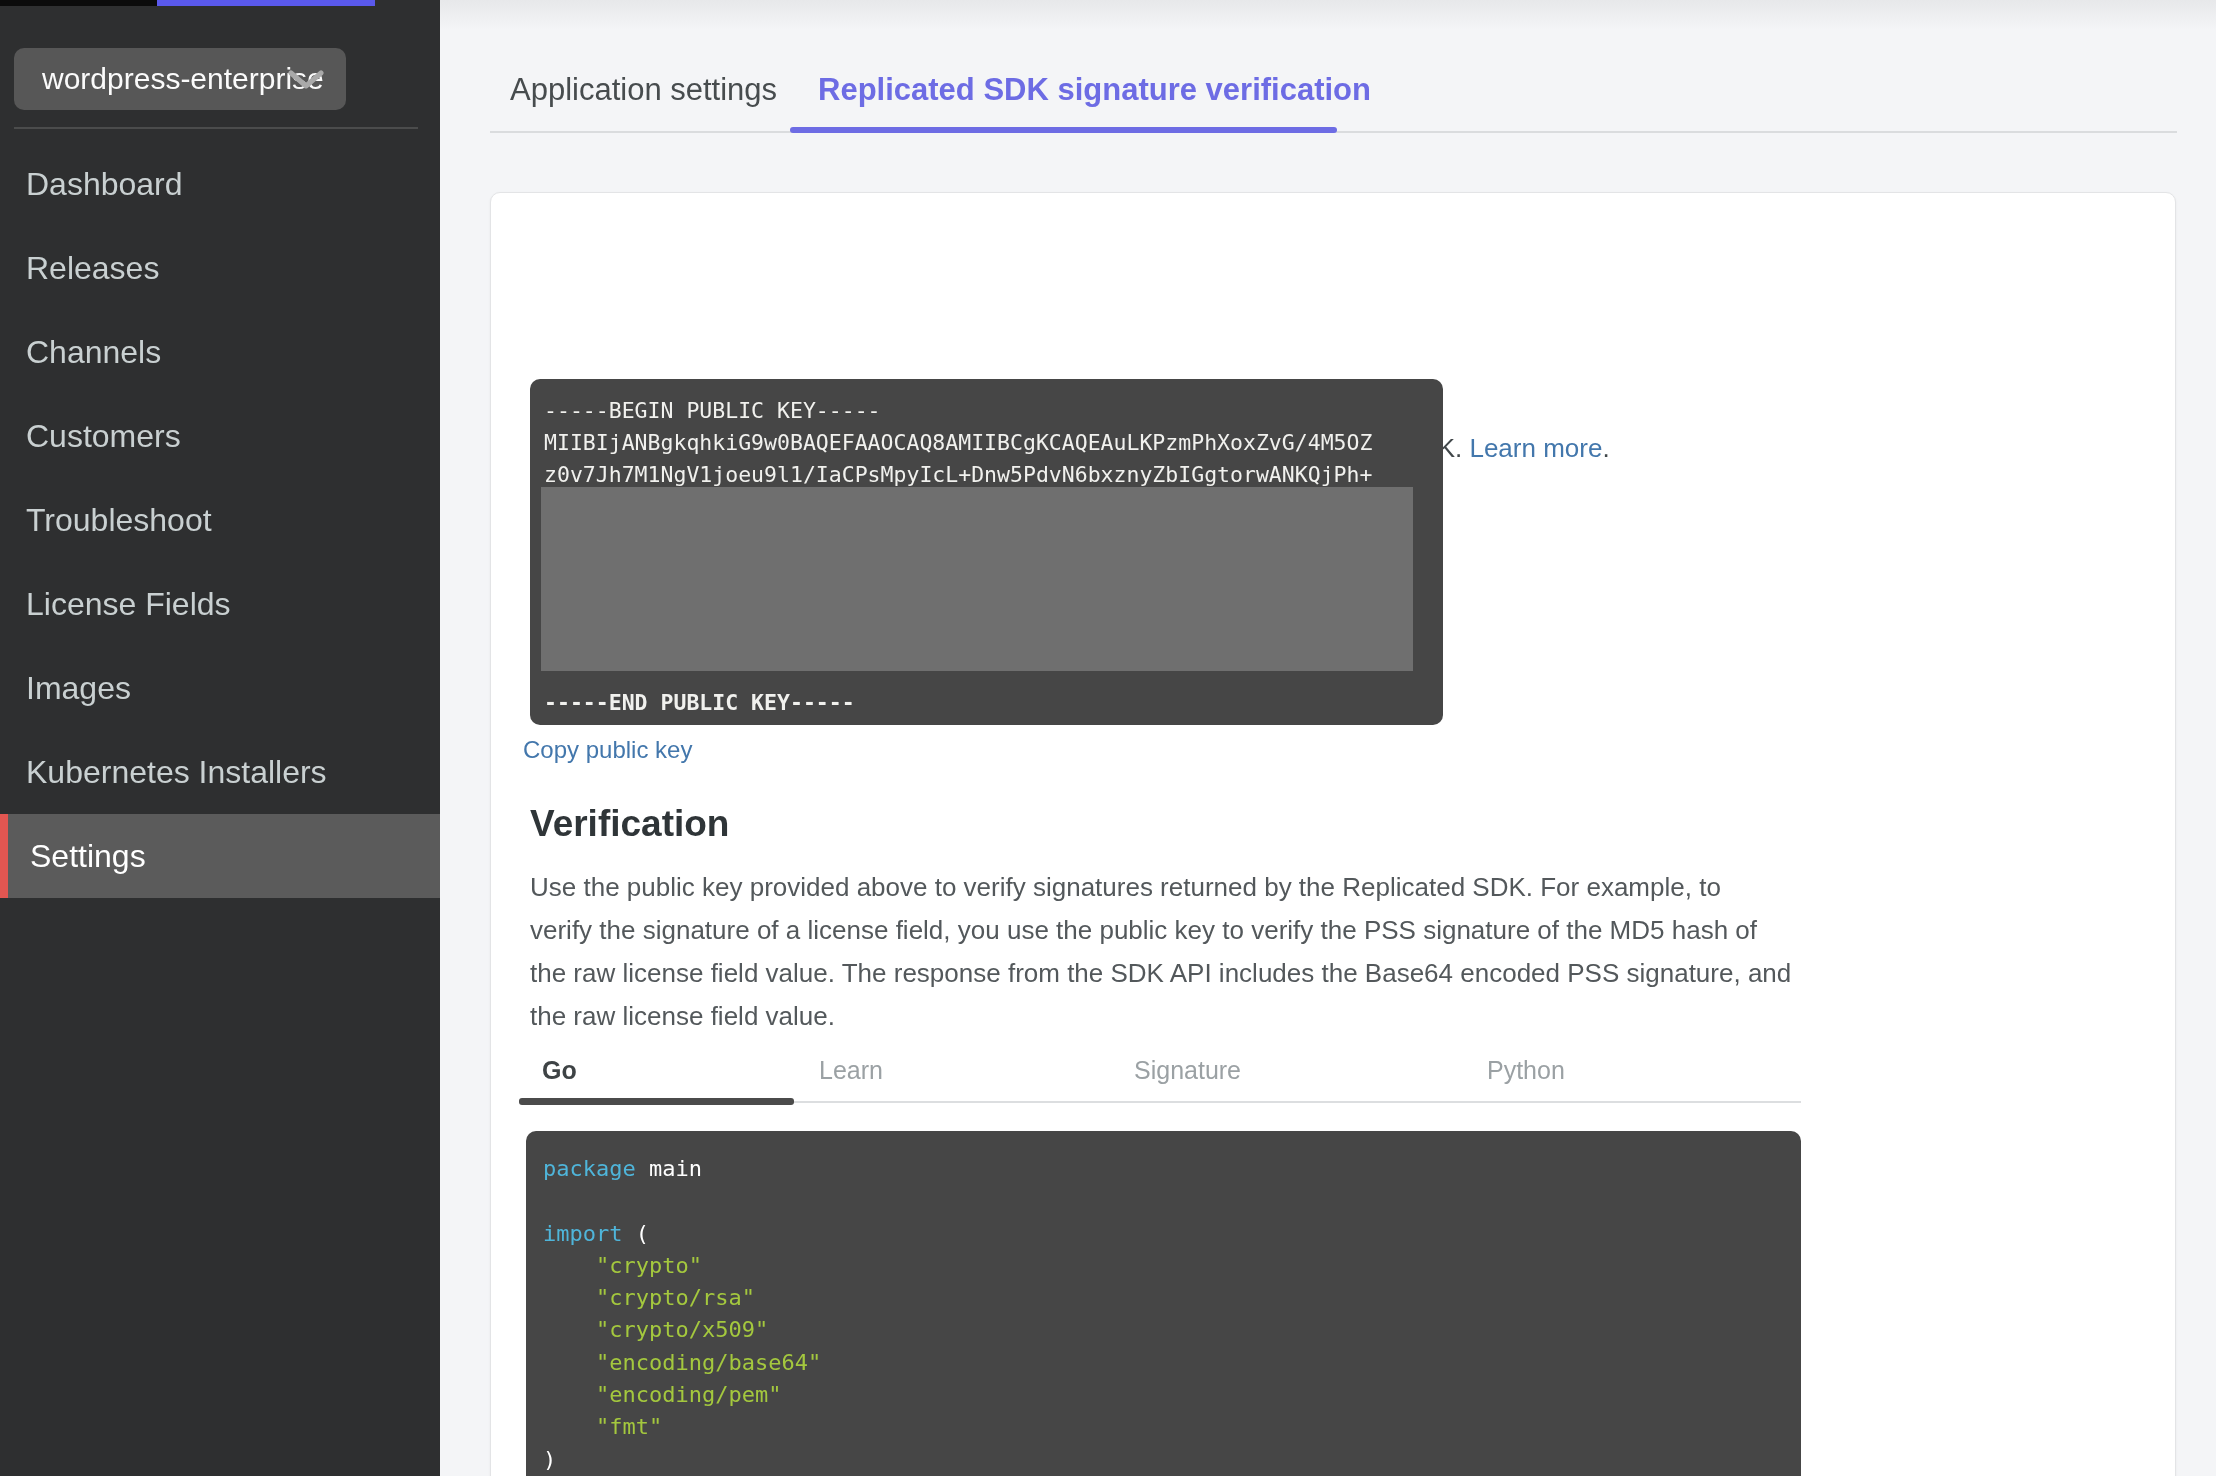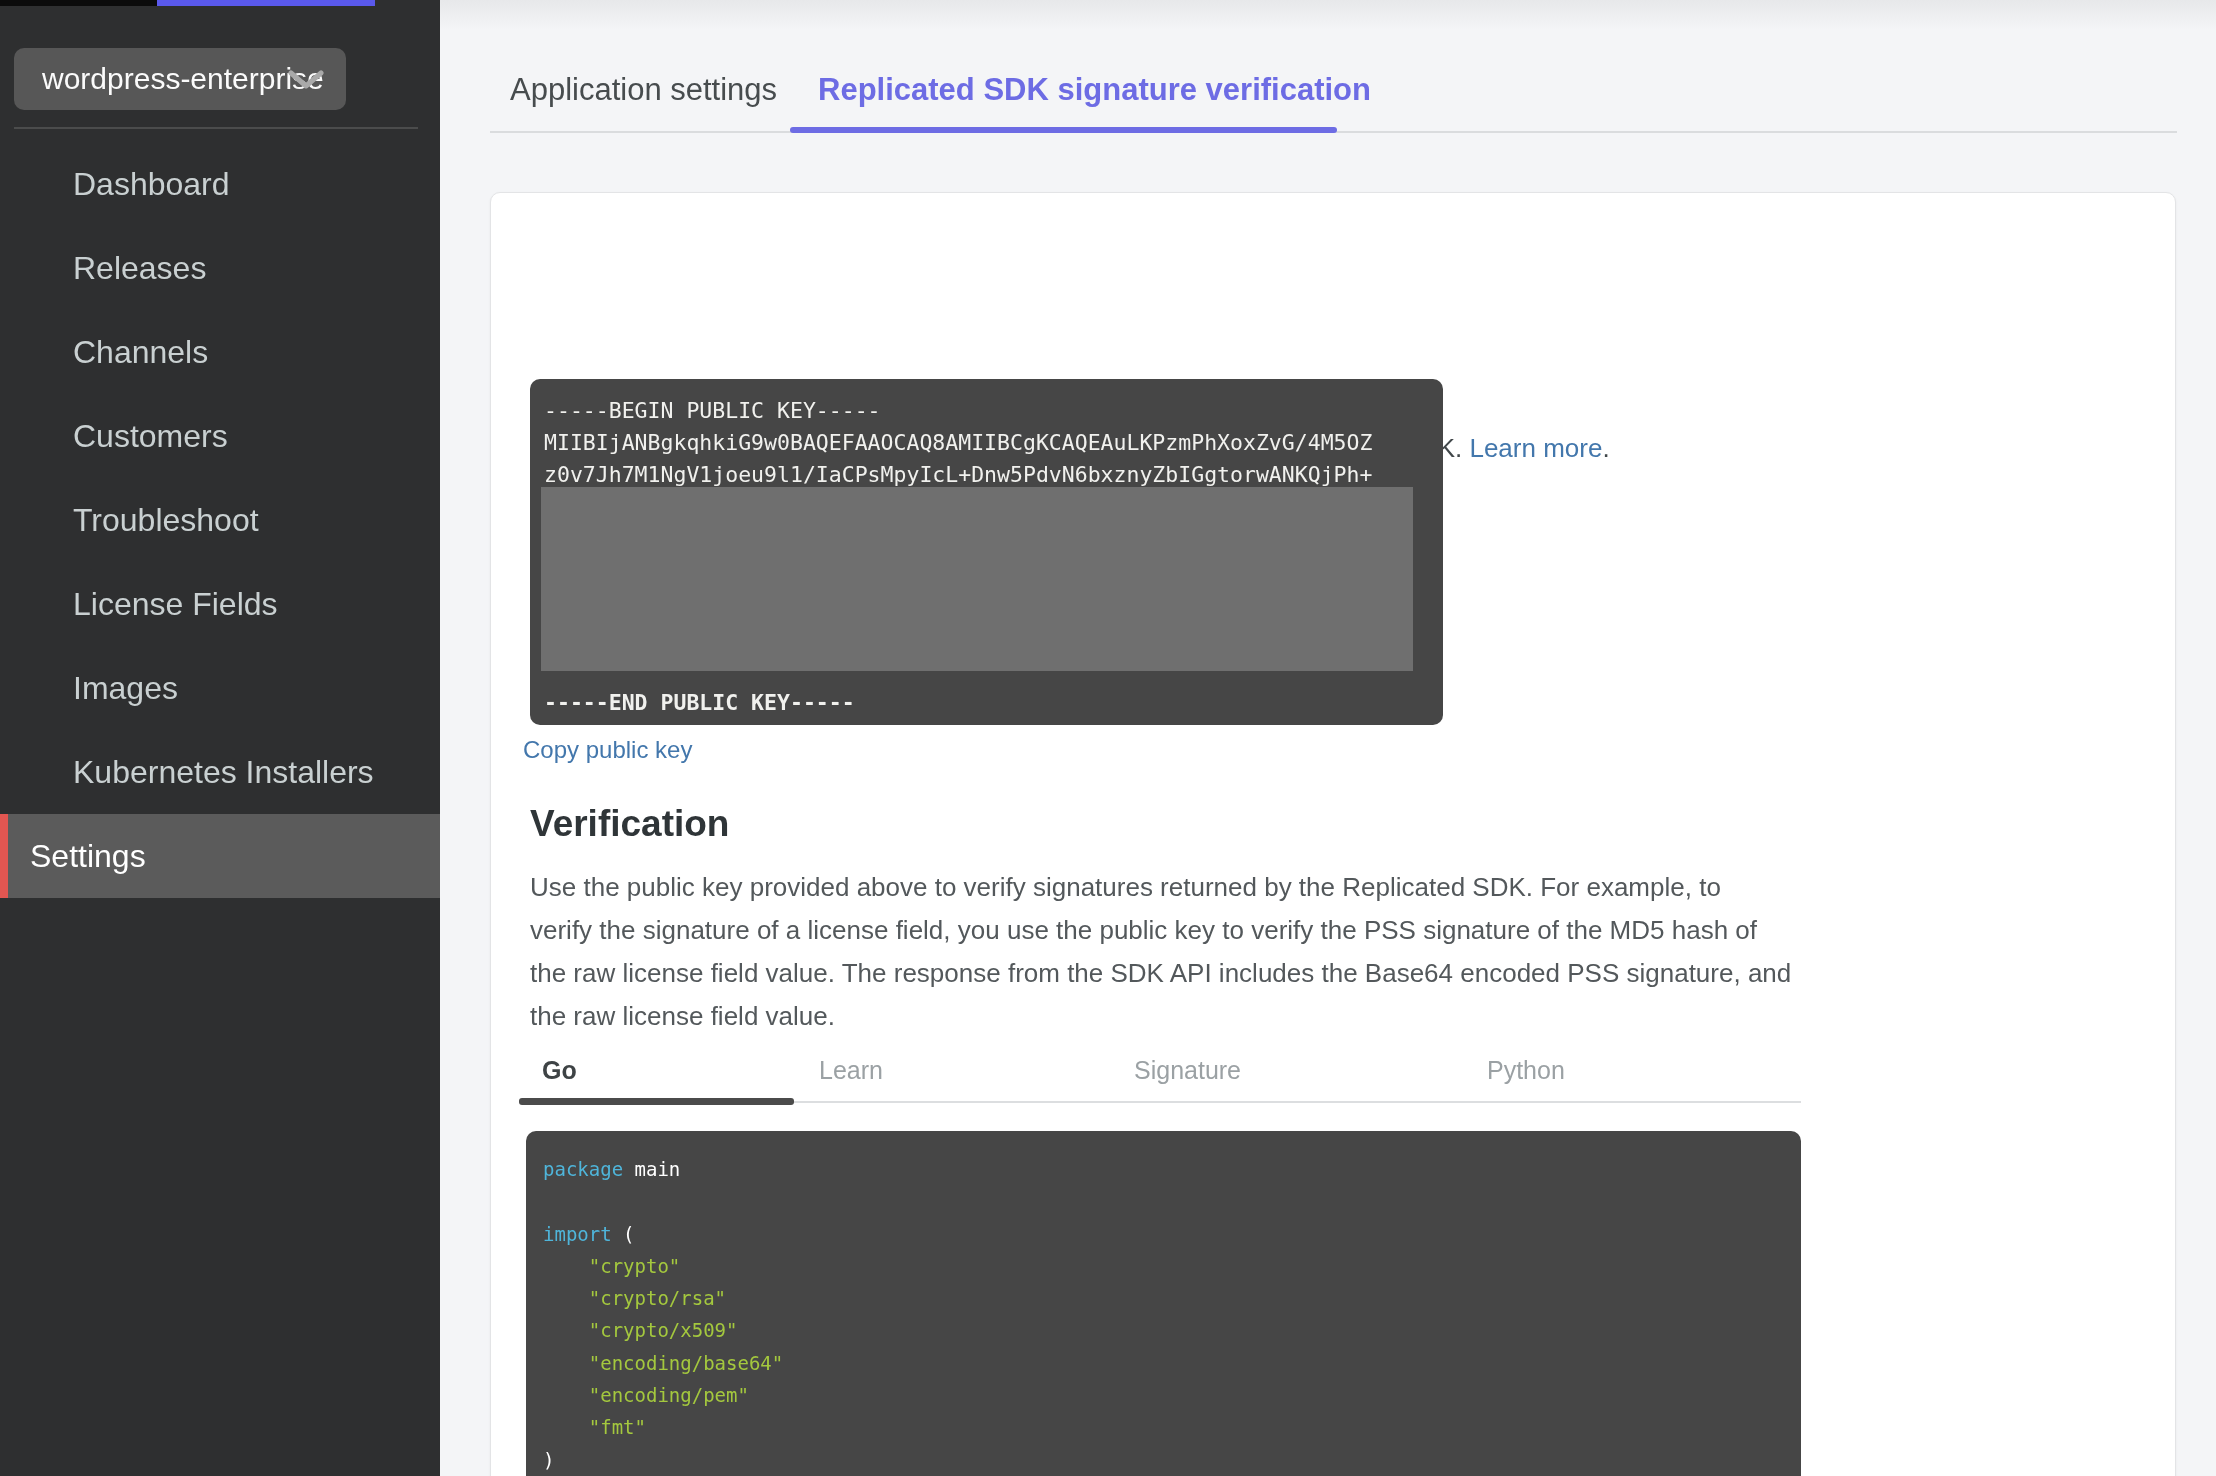--- a/index.html
+++ b/index.html
@@ -14,21 +14,21 @@
 
   
   .sidebar { position:absolute; left:0; top:0; width:440px; height:1476px; background:var(--sidebar-bg); z-index:10; }
   .app-selector { position:absolute; left:14px; top:48px; width:332px; height:62px;
     background:#575757; border-radius:10px; cursor:pointer; }
   .app-selector .label { position:absolute; left:28px; top:0; line-height:62px;
     font-size:30px; color:#fbfbfb; white-space:nowrap; }
   .app-selector .chev { position:absolute; right:22px; top:22px; }
   .sidebar-divider { position:absolute; left:14px; top:127px; width:404px; height:2px; background:#4b4c4c; }
   .nav { position:absolute; left:0; top:142px; width:440px; }
-  .nav-item { height:84px; line-height:84px; padding-left:73px; font-size:32px;
+  .nav-item { height:84px; line-height:84px; padding-left:26px; font-size:32px;
     color:#c9d0d1; white-space:nowrap; cursor:pointer; }
   .nav-item.active { background:#5b5b5b; color:#ffffff;
     border-left:8px solid var(--accent-red); padding-left:22px; }
 
   
   .main { position:absolute; left:440px; top:0; width:1776px; height:1476px; background:#f4f5f7; }
   .main::before { content:""; position:absolute; left:0; top:0; width:1776px; height:30px;
     background:linear-gradient(#e7e8ea, rgba(244,245,247,0)); pointer-events:none; }
 
   .hdr-tab { position:absolute; top:72px; font-size:31px; white-space:nowrap; cursor:pointer; }
@@ -68,21 +68,21 @@
   .lang-tab.t1 { left:328px; }
   .lang-tab.t2 { left:643px; }
   .lang-tab.t3 { left:996px; }
   .lang-divider { position:absolute; left:39px; top:908px; width:1271px; height:2px; background:#dcdee0; }
   .lang-active-bar { position:absolute; left:28px; top:905px; width:275px; height:7px;
     background:#4b4b4b; border-radius:3px; }
 
   .code-block { position:absolute; left:35px; top:938px; width:1275px; height:400px;
     background:var(--code-bg); border-radius:10px; overflow:hidden; padding:22px 0 0 17px; }
   .code-line { font-family:"DejaVu Sans Mono","Liberation Mono",monospace;
-    font-size:19px; line-height:32.3px; color:#ffffff; white-space:pre; }
+    font-size:22px; line-height:32.3px; color:#ffffff; white-space:pre; }
   .tok-k { color:var(--code-keyword); }
   .tok-s { color:var(--code-string); }
   .tok-p { color:#ffffff; }
 </style>
 </head>
 <body>
 
 <div class="top-strip">
   <div class="seg1"></div>
   <div class="seg2"></div>

